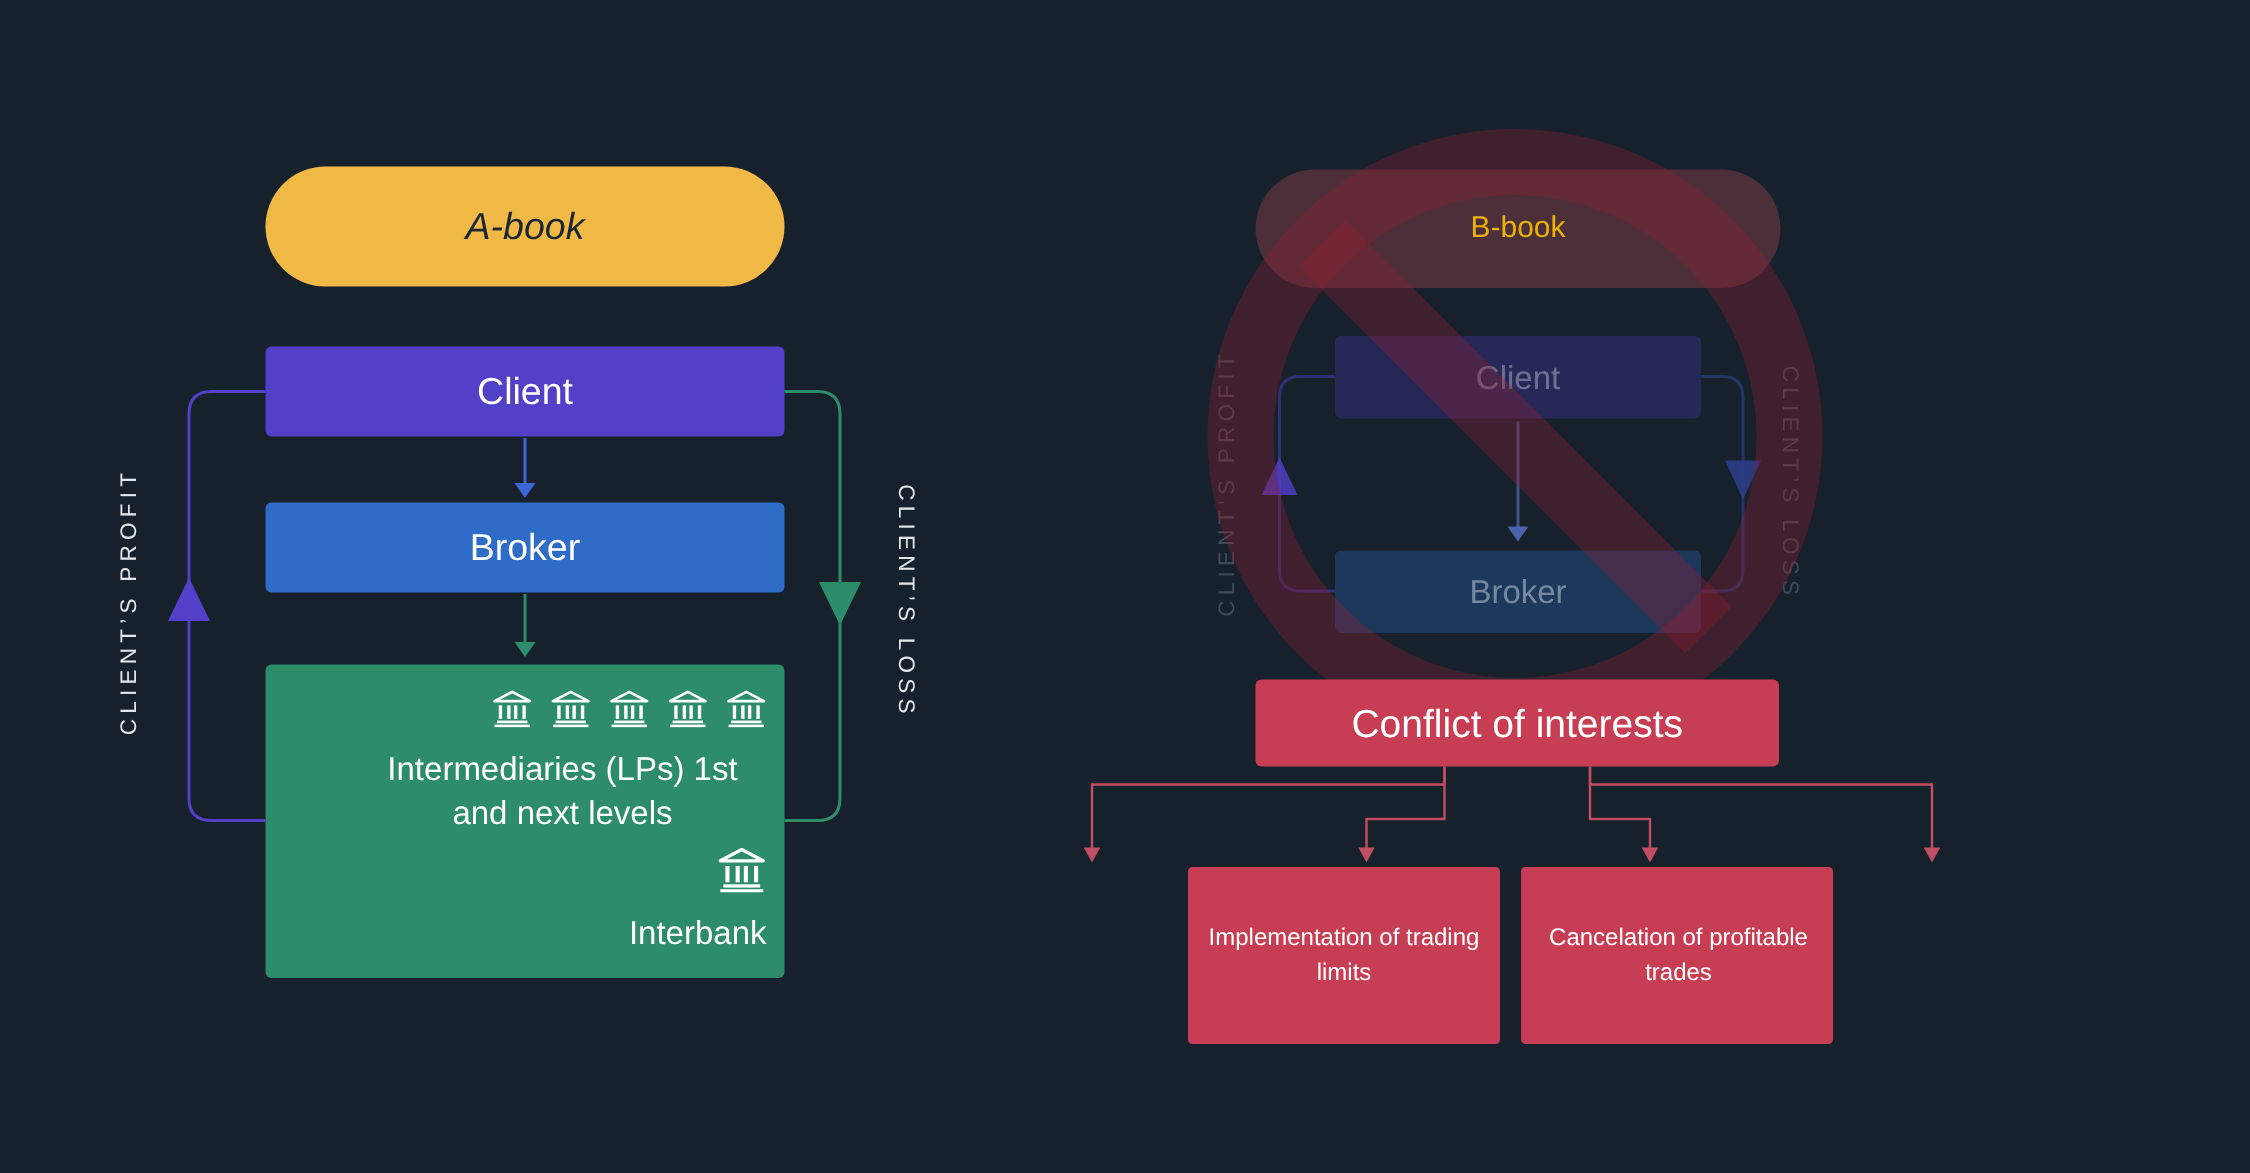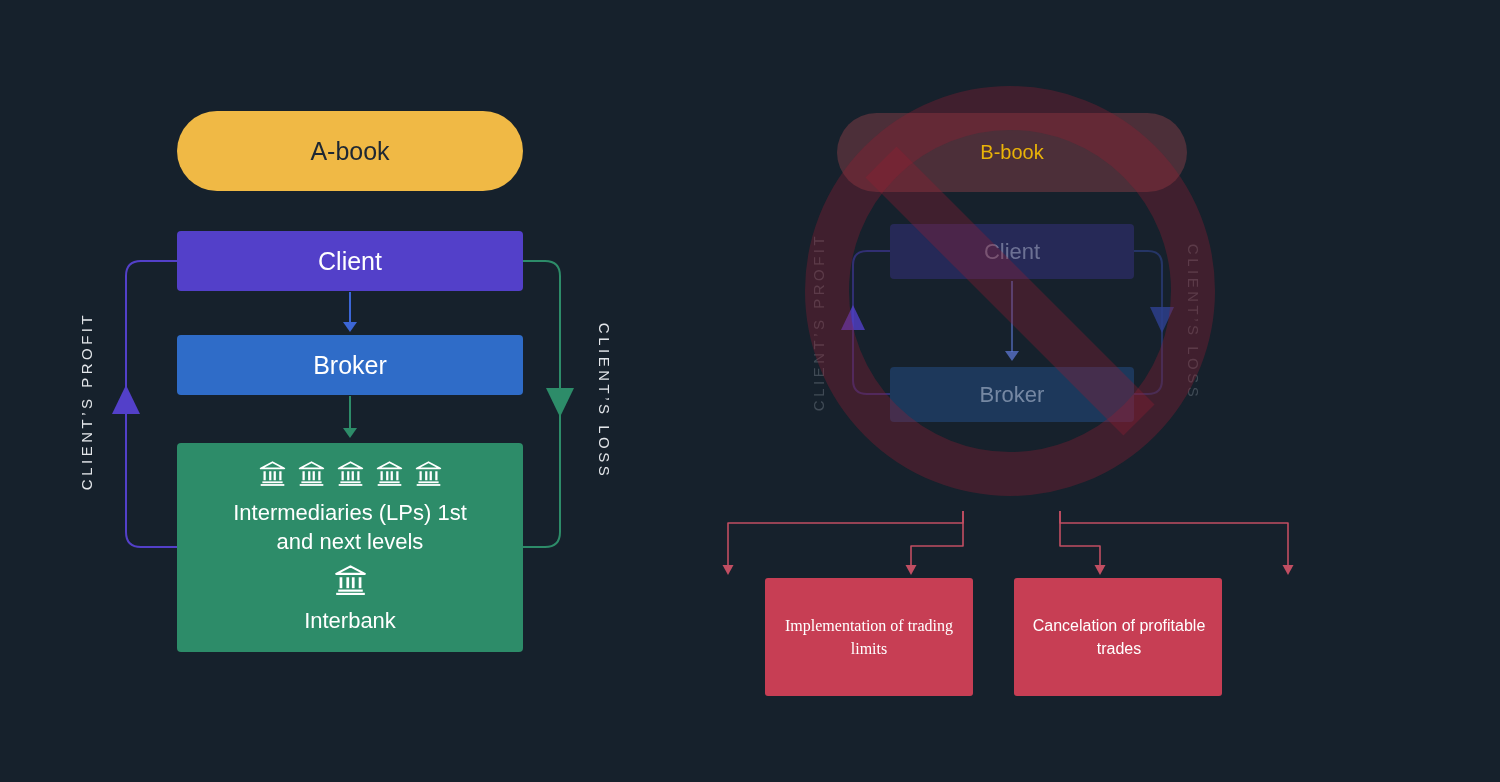--- a/index.html
+++ b/index.html
@@ -7,27 +7,27 @@
   .canvas {
     position:relative; width:1500px; height:782px;
     background:#16212C; overflow:hidden;
     font-family:"Liberation Sans", sans-serif;
   }
   .abs { position:absolute; }
   .center { display:flex; align-items:center; justify-content:center; text-align:center; }
 
   
   .ab-pill   { left:177px; top:111px; width:346px; height:80px; border-radius:40px; background:#F0B945; z-index:1;
-               color:#1D2733; font-size:25px; font-weight:500; }
+               color:#1D2733; font-size:25px; font-weight:500;font-style:italic; }
   .ab-client { left:177px; top:231px; width:346px; height:60px; border-radius:4px; background:#5340C9; z-index:1;
                color:#FFFFFF; font-size:25px; }
   .ab-broker { left:177px; top:335px; width:346px; height:60px; border-radius:4px; background:#2F6CC8; z-index:1;
                color:#FFFFFF; font-size:25px; }
   .ab-green  { left:177px; top:443px; width:346px; height:209px; border-radius:4px; background:#2D8C69; z-index:1;
-               color:#FFFFFF; display:flex; flex-direction:column; align-items:center; justify-content:center;
+               color:#FFFFFF; display:flex; flex-direction:column; align-items:flex-end; justify-content:center;
                gap:9px; padding:14px 12px; }
   .bank-row  { display:flex; gap:12px; align-items:flex-end; }
   .ab-green .mid-text { font-size:22px; line-height:1.3; max-width:272px; text-align:center; }
   .ab-green .interbank-text { font-size:22px; }
 
   .vlabel {
     z-index:2; white-space:nowrap; font-size:15px; letter-spacing:3.5px;
     color:#E3E6EA;
   }
   .vl-left  { transform:translate(-50%,-50%) rotate(-90deg); }
@@ -44,21 +44,21 @@
                color:rgba(206,215,235,0.50); font-size:22px; }
   .bb-profit { left:818px;  top:322px; color:rgba(216,221,230,0.22); z-index:1; }
   .bb-loss   { left:1193px; top:322px; color:rgba(216,221,230,0.22); z-index:1; }
 
   
   .conflict  { left:837px; top:453px; width:349px; height:58px; border-radius:4px; background:#C73E54; z-index:3;
                color:#FFFFFF; font-size:26px; }
   .consequence { top:578px; width:208px; height:118px; border-radius:3px; background:#C73E54; z-index:3;
                color:#FFFFFF; font-size:16px; line-height:1.45; padding:8px 9px; }
   .cq-1 { left:570px;  font-size:14px; }
-  .cq-2 { left:765px;font-family:Liberation Serif, serif;  }
+  .cq-2 { left:792px;  }
   .cq-3 { left:1014px;padding-left:11px; }
   .cq-4 { left:1236px; }
 
   
   .overlay { position:absolute; left:0; top:0; z-index:2; pointer-events:none; }
 </style>
 </head>
 <body>
 
 <div class="canvas">
@@ -203,17 +203,18 @@
 
   <div class="abs center bb-pill">B-book</div>
 
   <div class="abs center bb-client">Client</div>
 
   <div class="abs center bb-broker">Broker</div>
 
   <div class="abs vlabel vl-left bb-profit">CLIENT’S PROFIT</div>
   <div class="abs vlabel vl-right bb-loss">CLIENT’S LOSS</div>
 
+  <div class="abs center conflict">Conflict of interests</div>
 
   <div class="abs center consequence cq-2">Implementation of trading limits</div>
   <div class="abs center consequence cq-3">Cancelation of profitable trades</div>
 
 </div>
 
 </body></html>

